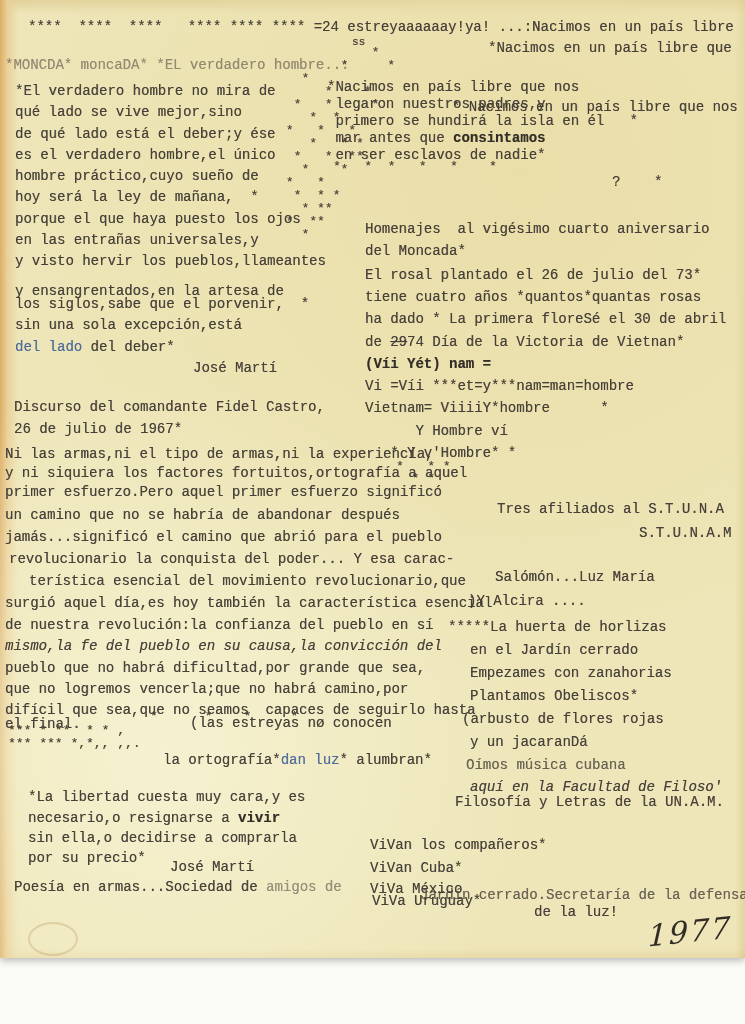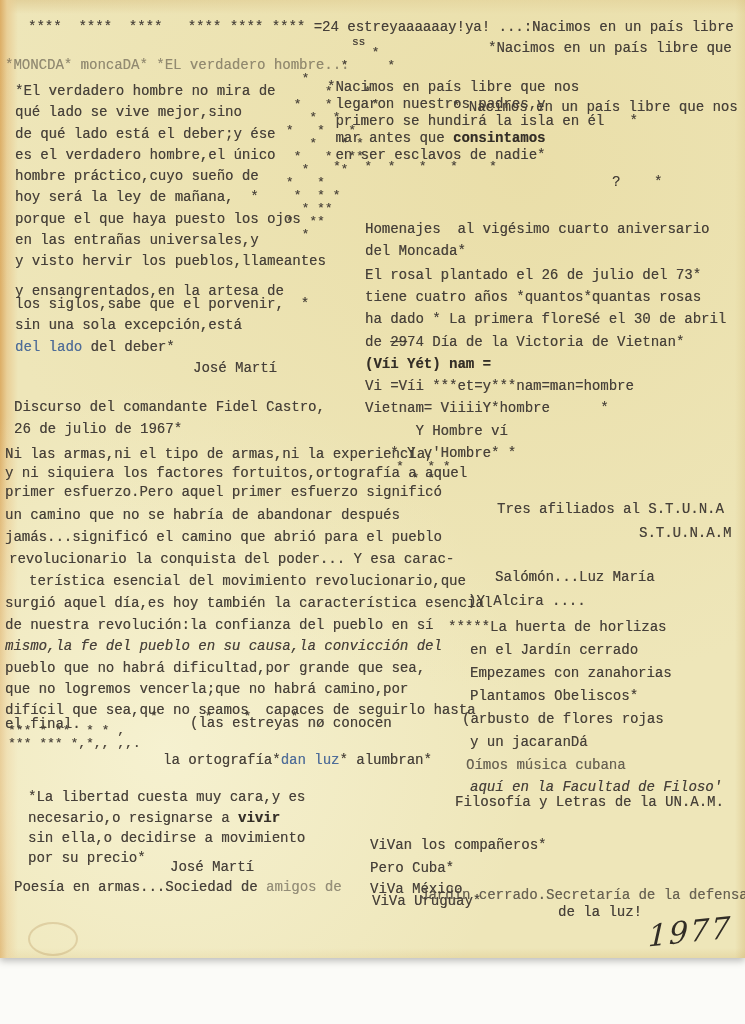--- a/index.html
+++ b/index.html
@@ -131,42 +131,42 @@
   <div class="t" style="left:5px;top:717px;">el final.</div>
 
   <div class="t star" style="left:150px;top:710px;">*      *    *     *</div>
   <div class="t star" style="left:8px;top:724px;">*** * **  * * ,</div>
   <div class="t star" style="left:8px;top:737px;">*** *** *,*,, ,,.</div>
   <div class="t" style="left:146px;top:716px;margin-left:44px;">(las estreyas nø conocen</div>
   <div class="t" style="left:163px;top:753px;"><span>la ortografía*</span><span class="blue">dan luz</span><span>* alumbran*</span></div>
 
   <div class="t" style="left:28px;top:790px;">*La libertad cuesta muy cara,y es</div>
   <div class="t" style="left:28px;top:811px;"><span>necesario,o resignarse a </span><span class="b">vivir</span></div>
-  <div class="t" style="left:28px;top:831px;">sin ella,o decidirse a movimiento</div>
+  <div class="t" style="left:28px;top:831px;">sin ella,o decidirse a comprarla</div>
   <div class="t" style="left:28px;top:851px;text-align:right;">por su precio*</div>
   <div class="t" style="left:170px;top:860px;">José Martí</div>
   <div class="t" style="left:14px;top:880px;"><span>Poesía en armas...Sociedad de </span><span class="faint">amigos de</span></div>
 
   <div class="t" style="left:497px;top:502px;">Tres afiliados al S.T.U.N.A</div>
   <div class="t" style="left:613px;top:526px;margin-left:26px;">S.T.U.N.A.M</div>
   <div class="t" style="left:495px;top:570px;">Salómón...Luz María</div>
   <div class="t" style="left:468px;top:594px;">)Y Alcira ....</div>
   <div class="t" style="left:448px;top:620px;">*****La huerta de horlizas</div>
   <div class="t" style="left:470px;top:643px;">en el Jardín cerrado</div>
   <div class="t" style="left:470px;top:666px;">Empezames con zanahorias</div>
   <div class="t" style="left:470px;top:689px;">Plantamos Obeliscos*</div>
   <div class="t" style="left:462px;top:712px;">(arbusto de flores rojas</div>
   <div class="t" style="left:470px;top:735px;">y un jacaranDá</div>
   <div class="t dim" style="left:466px;top:758px;">Oímos música cubana</div>
   <div class="t" style="left:470px;top:780px;font-style:italic;">aquí en la Facultad de Filoso'</div>
   <div class="t" style="left:455px;top:795px;">Filosofía y Letras de la UN.A.M.</div>
 
   <div class="t" style="left:370px;top:838px;">ViVan los compañeros*</div>
-  <div class="t" style="left:370px;top:861px;">Pero Cuba*</div>
+  <div class="t" style="left:370px;top:861px;">ViVan Cuba*</div>
   <div class="t" style="left:370px;top:882px;">ViVa México</div>
   <div class="t" style="left:372px;top:894px;">ViVa Uruguay*</div>
   <div class="t dim" style="left:420px;top:888px;">Jardín cerrado.Secretaría de la defensa</div>
-  <div class="t" style="left:558px;top:905px;">de la luz!</div>
+  <div class="t" style="left:534px;top:905px;">de la luz!</div>
 
   <div class="stamp"></div>
   <div class="hand">1977</div>
 
 </div>
 
 </body></html>

